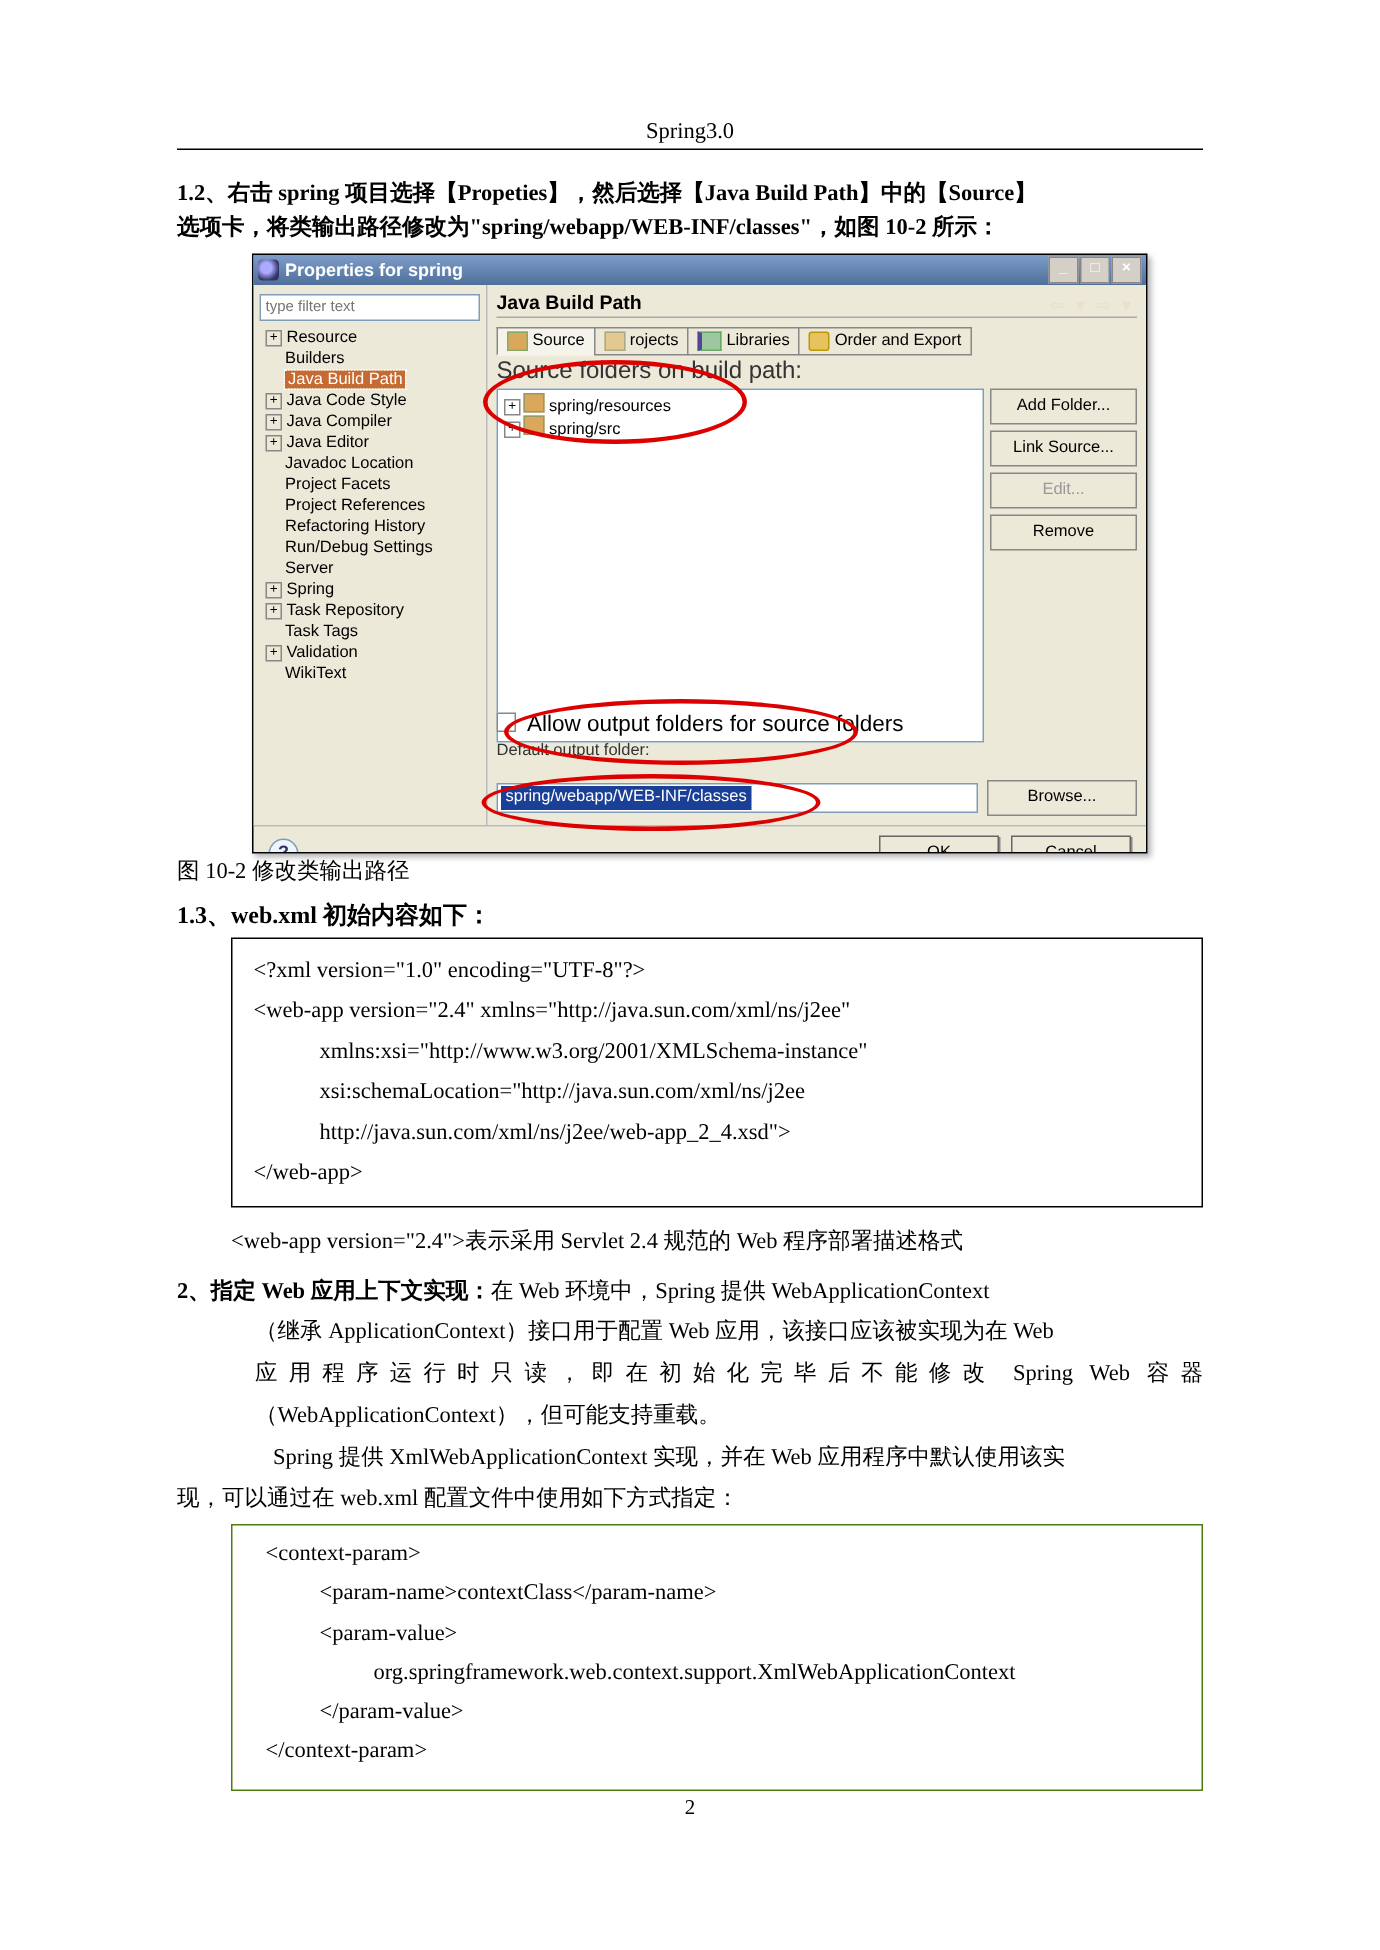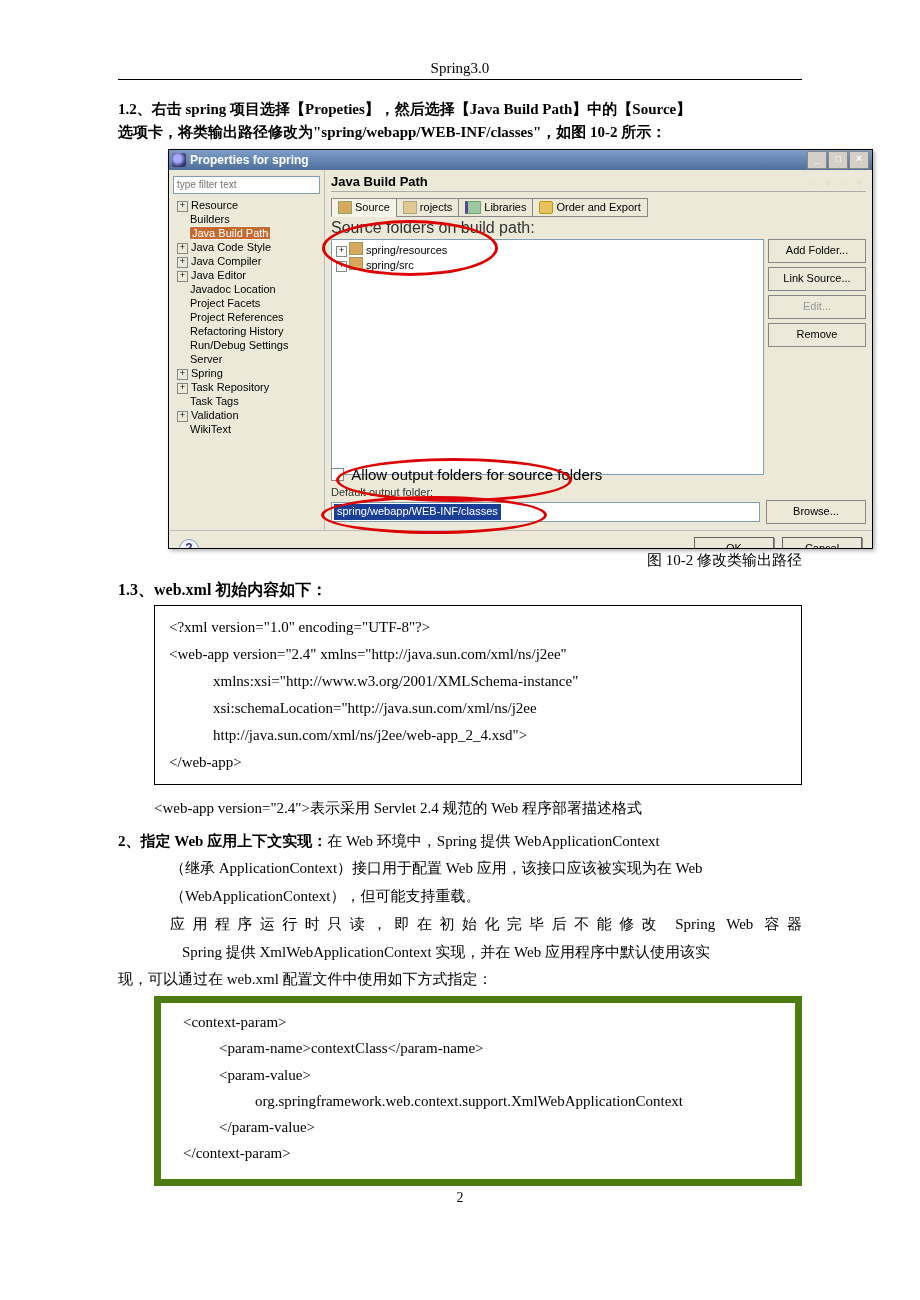--- a/index.html
+++ b/index.html
@@ -5,42 +5,42 @@
   body {
     margin: 0;
     padding: 0;
     background: #fff;
     font-family: "SimSun", "Times New Roman", serif;
     font-size: 15px;
     color: #000;
     width: 920px;
   }
   .page {
-    padding: 60px 118px 40px 118px;
+    padding: 80px 118px 40px 118px;
   }
   .header-title {
     text-align: center;
     font-size: 15px;
     margin: 0 0 2px 0;
   }
   hr.header-rule {
     border: none;
     border-top: 1px solid #000;
     margin: 0 0 18px 0;
   }
   .sec-1-2 {
     font-size: 15px;
     line-height: 1.55;
     text-align: justify;
     font-weight: bold;
   }
   
   .shot {
     margin: 4px 0 2px 50px;
-    width: 705px;
+    width: 597px;
     height: 400px;
     border: 1px solid #000;
     box-sizing: border-box;
     font-family: "Arial","Tahoma",sans-serif;
     font-size: 11px;
     background: #ece9d8;
     position: relative;
     overflow: hidden;
     box-shadow: 2px 2px 4px rgba(0,0,0,.3);
   }
@@ -220,21 +220,21 @@
     margin-bottom: 3px;
   }
   .chk {
     display: inline-block;
     width: 11px; height: 11px;
     border: 1px solid #888;
     background: #fff;
     margin-right: 4px;
     vertical-align: -1px;
   }
-  .out-label { font-size: 11px; margin-bottom: 2px; color: #333; }
+  .out-label { font-size: 11px; margin-bottom: 14px; color: #333; }
   .out-row { display: flex; gap: 6px; align-items: center; }
   .out-input {
     flex: 1;
     height: 18px;
     border: 1px solid #7f9db9;
     background: #fff;
     padding: 0 0 0 0;
     position: relative;
   }
   .out-sel {
@@ -266,21 +266,21 @@
     box-shadow: 1px 1px 0 #888;
   }
   
   .anno {
     position: absolute;
     border: 3px solid #d00;
     border-radius: 50%;
     pointer-events: none;
   }
   .caption {
-    text-align: right;
+    text-align: left;
     font-size: 15px;
     margin: 2px 0 10px 0;
   }
   
   .sec-1-3 { font-size: 16px; font-weight: bold; margin-bottom: 4px; }
   .codebox {
     border: 1px solid #000;
     margin: 0 0 10px 36px;
     padding: 8px 14px;
     font-family: "Times New Roman", serif;
@@ -308,21 +308,21 @@
   }
   .spring-line {
     margin-left: 36px;
     text-indent: 28px;
   }
   .present-line {
     margin-left: 0;
     text-indent: 0;
   }
   .codebox2 {
-    border: 7px solid #4d7c0f;
+    border: 1px solid #4d7c0f;
     margin: 2px 0 0 36px;
     padding: 6px 14px 12px 14px;
     font-family: "Times New Roman", serif;
     font-size: 15px;
     line-height: 1.75;
   }
   .codebox2 .l1 { padding-left: 8px; }
   .codebox2 .l2 { padding-left: 44px; }
   .codebox2 .l3 { padding-left: 80px; }
   .pagenum {
@@ -462,22 +462,22 @@
     <div>&lt;/web-app&gt;</div>
   </div>
 
   <div class="explain1">&lt;web-app version="2.4"&gt;表示采用 Servlet 2.4 规范的 Web 程序部署描述格式</div>
 
   <div class="sec-2">
     <div class="first">
       <b><span>2、指定 Web 应用上下文实现：</span></b><span>在 Web 环境中，Spring 提供 WebApplicationContext</span>
     </div>
     <div class="body">（继承 ApplicationContext）接口用于配置 Web 应用，该接口应该被实现为在 Web</div>
+    <div class="body justify-full">应用程序运行时只读，即在初始化完毕后不能修改 Spring Web 容器</div>
     <div class="body">（WebApplicationContext），但可能支持重载。</div>
-    <div class="body justify-full">应用程序运行时只读，即在初始化完毕后不能修改 Spring Web 容器</div>
     <div class="spring-line">Spring 提供 XmlWebApplicationContext 实现，并在 Web 应用程序中默认使用该实</div>
     <div class="present-line">现，可以通过在 web.xml 配置文件中使用如下方式指定：</div>
   </div>
 
   <div class="codebox2">
     <div class="l1">&lt;context-param&gt;</div>
     <div class="l2">&lt;param-name&gt;contextClass&lt;/param-name&gt;</div>
     <div class="l2">&lt;param-value&gt;</div>
     <div class="l3">org.springframework.web.context.support.XmlWebApplicationContext</div>
     <div class="l2">&lt;/param-value&gt;</div>

